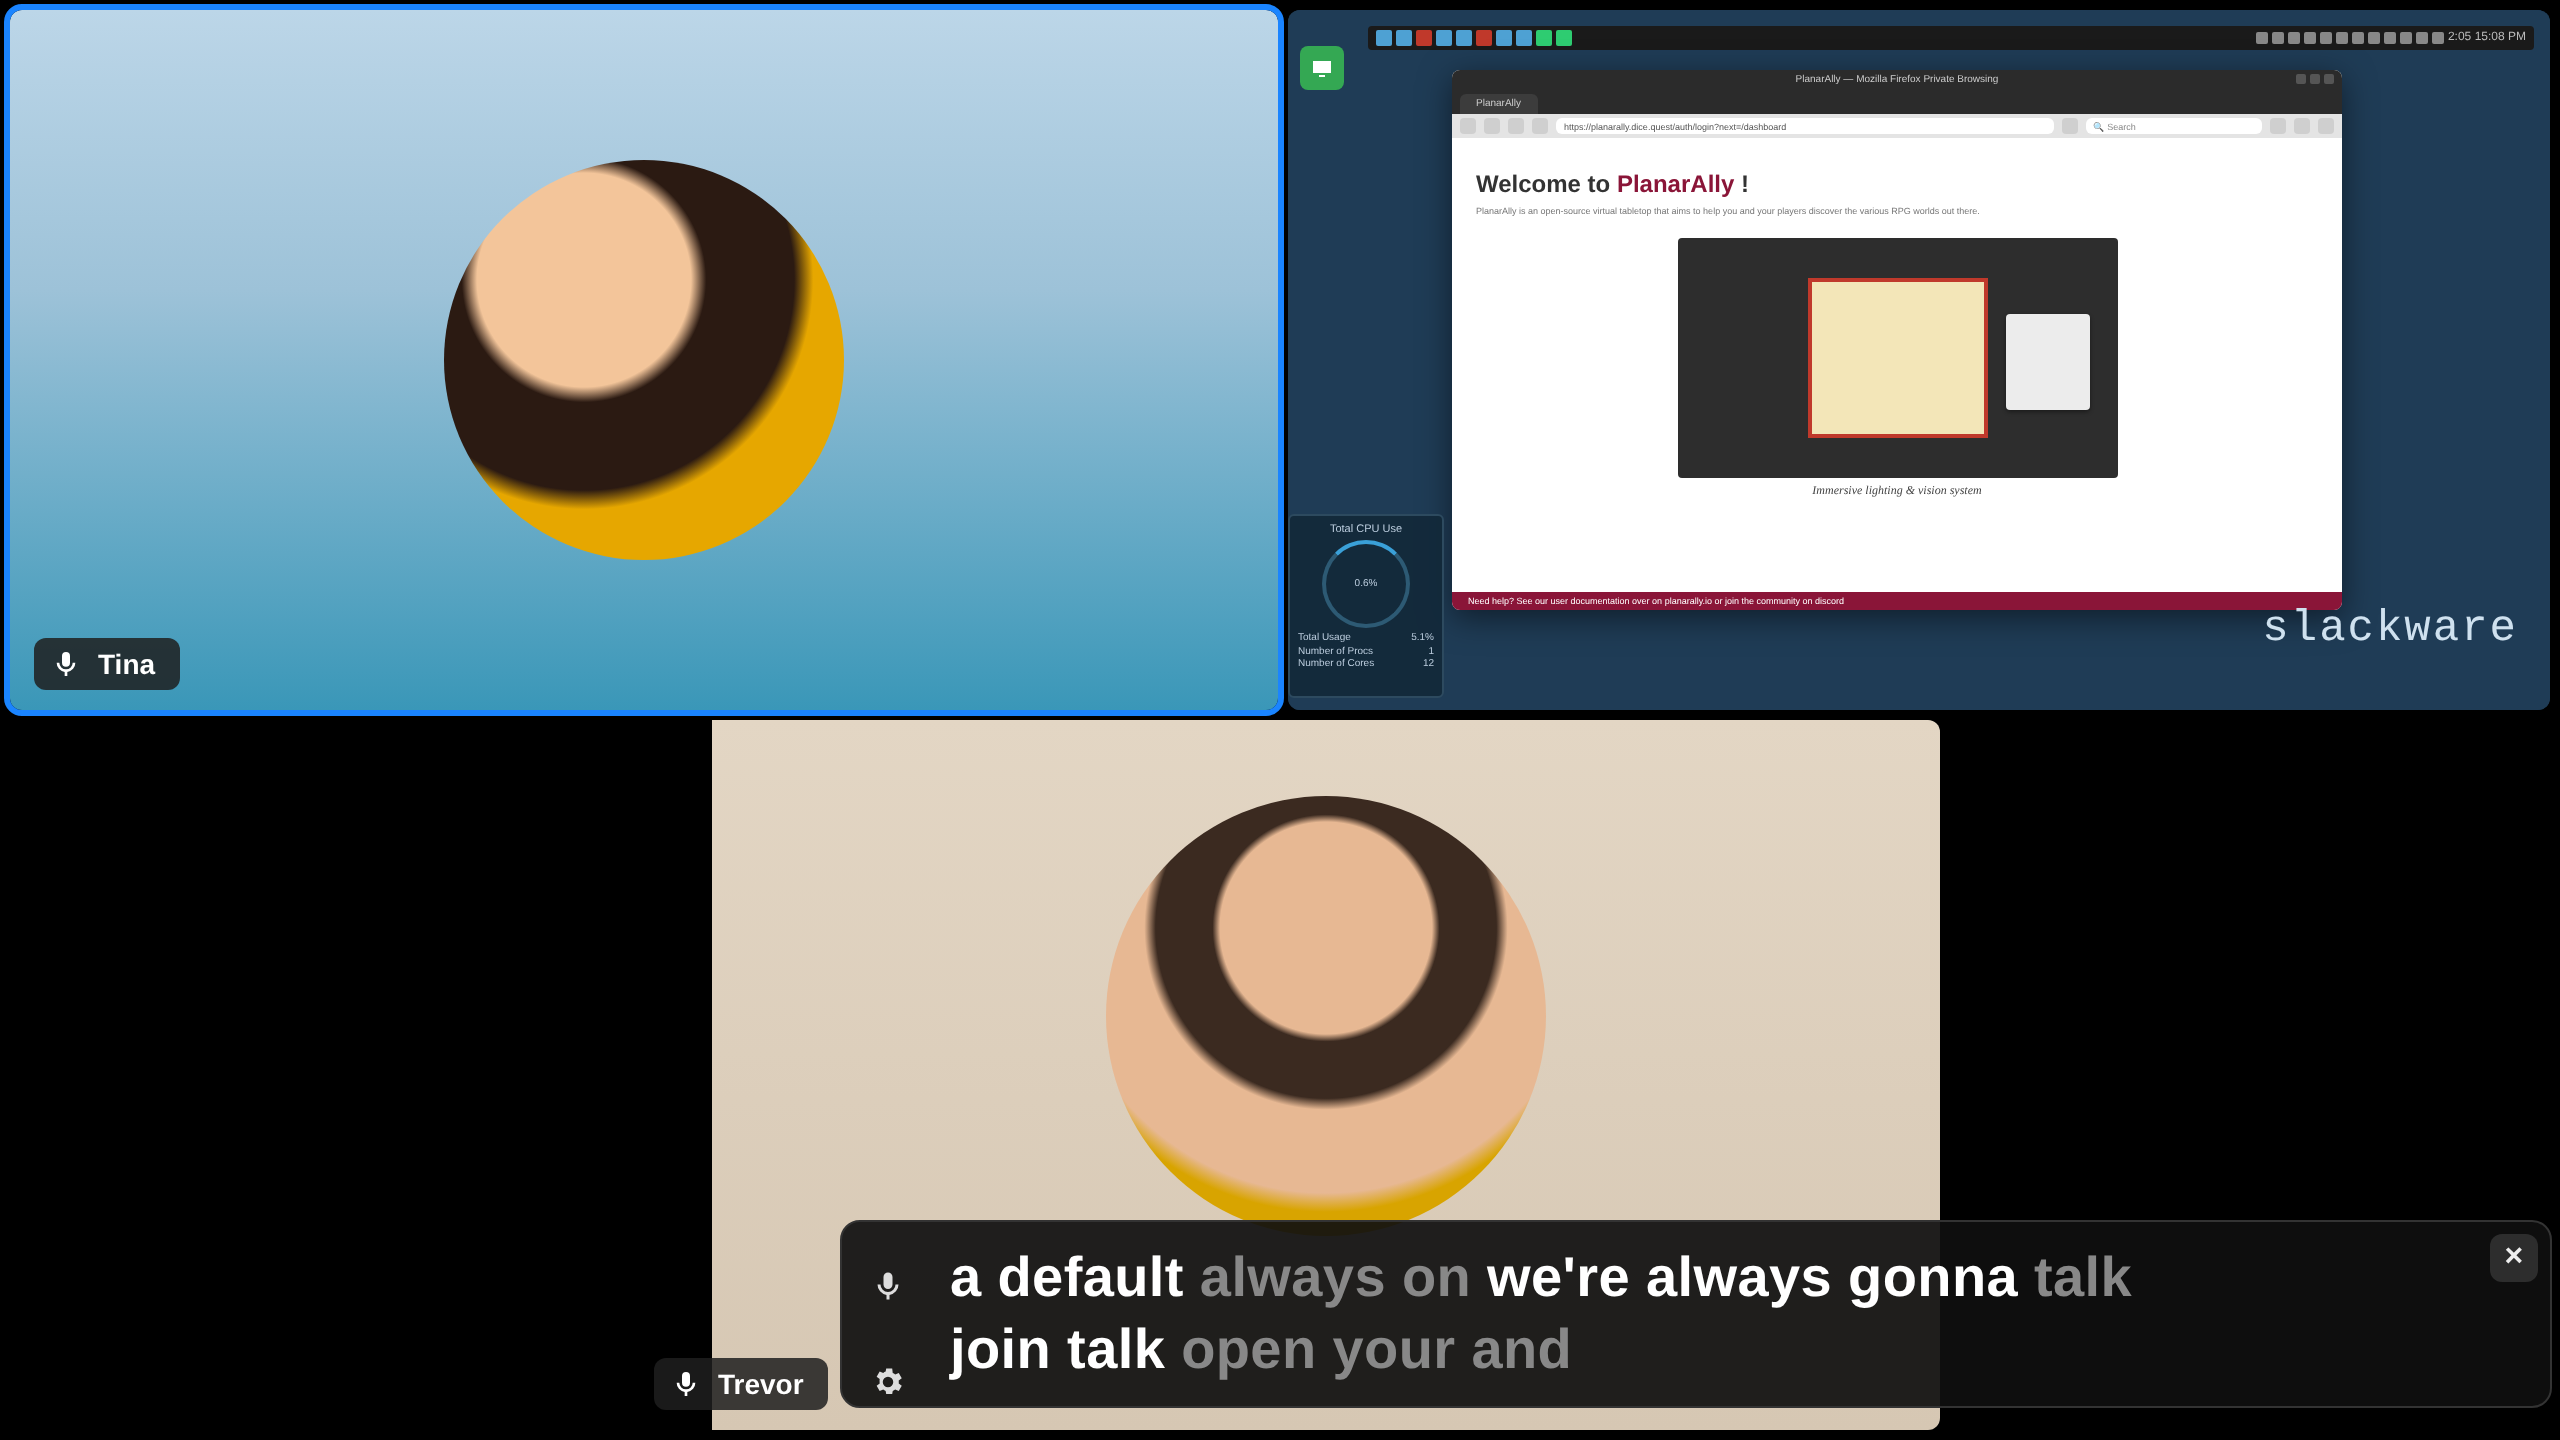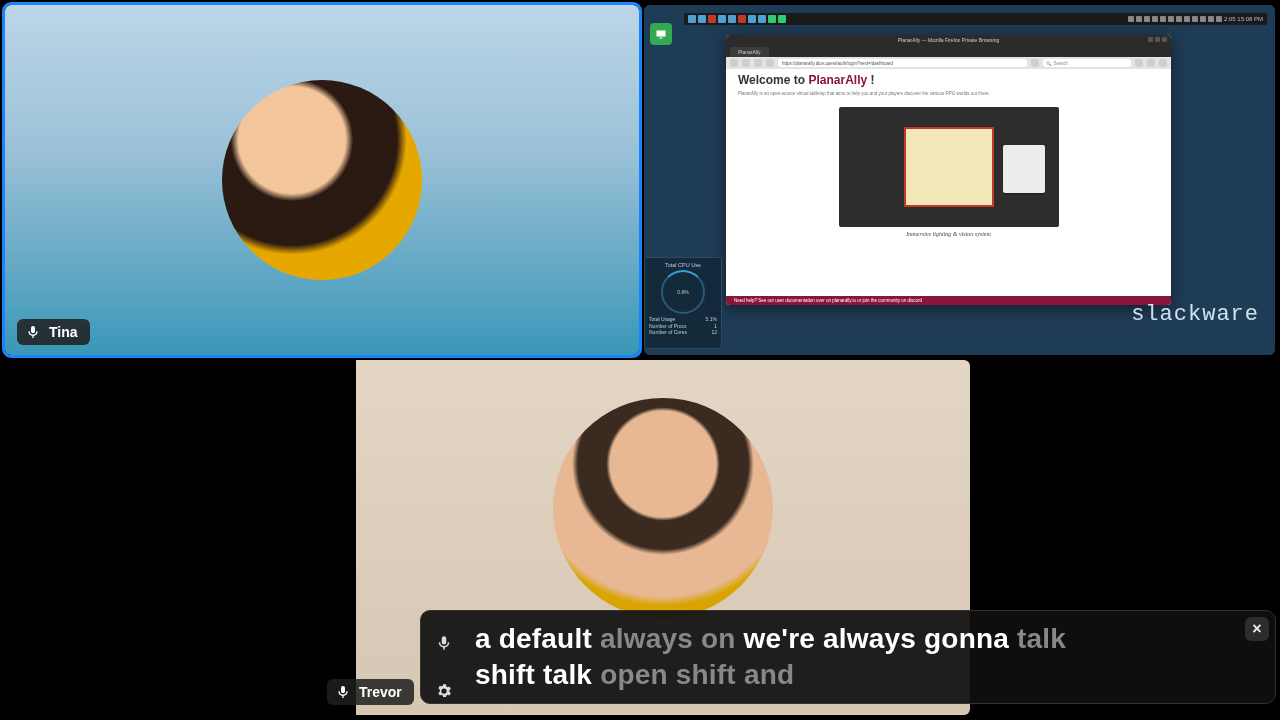--- a/index.html
+++ b/index.html
@@ -48,21 +48,21 @@
   .br-title .winbtns span{width:5px;height:5px;background:#555;border-radius:1px;display:block;}
   .br-tabs { height:12px; background:#2b2b2b; display:flex; align-items:flex-end; padding-left:4px; gap:2px;}
   .br-tab  { background:#3c3c3c; color:#ccc; font-size:5px; padding:2px 8px; border-radius:3px 3px 0 0; }
   .br-url  { height:12px; background:#e4e4e4; display:flex; align-items:center; gap:4px; padding:0 4px; }
   .br-url .navbtn{width:8px;height:8px;background:#cfcfcf;border-radius:2px;}
   .br-url .addr{flex:3;height:8px;background:#fff;border-radius:3px;font-size:4.5px;color:#555;
                 display:flex;align-items:center;padding:0 4px;}
   .br-url .search{flex:1;height:8px;background:#fff;border-radius:3px;font-size:4.5px;color:#888;
                   display:flex;align-items:center;padding:0 4px;}
   .br-body { display:flex; height:calc(100% - 34px); }
-  .br-main { flex:1; padding:4px 12px 0 12px; position:relative; }
+  .br-main { flex:1; padding:16px 12px 0 12px; position:relative; }
   .br-main h1{font-size:12px;color:#333;font-weight:600;}
   .br-main h1 b{color:#8a1538;}
   .br-main .sub{font-size:4.5px;color:#777;margin-top:4px;line-height:1.3;}
   .map-preview{margin:10px auto 4px;width:220px;height:120px;background:#2d2d2d;border-radius:2px;position:relative;
                display:flex;align-items:center;justify-content:center;}
   .map-preview .room{width:90px;height:80px;background:#f3e6b8;border:2px solid #c0392b;position:relative;}
   .map-preview .panel{position:absolute;right:14px;top:38px;width:42px;height:48px;background:#ececec;
                       border-radius:2px;box-shadow:0 1px 2px rgba(0,0,0,.4);}
   .map-caption{font-size:6px;color:#444;text-align:center;font-family:Georgia,serif;font-style:italic;margin-top:4px;}
   .help-strip{position:absolute;bottom:0;left:0;right:0;background:#8a1538;color:#fff;font-size:4.5px;
@@ -239,15 +239,15 @@
       <svg viewBox="0 0 24 24">
           <path d="M12 14a3 3 0 0 0 3-3V6a3 3 0 0 0-6 0v5a3 3 0 0 0 3 3zm5-3a5 5 0 0 1-10 0H5a7 7 0 0 0 6 6.92V21h2v-3.08A7 7 0 0 0 19 11h-2z"></path>
         </svg>
     </span>
     <span>
       <svg viewBox="0 0 24 24">
           <path d="M19.14 12.94a7.14 7.14 0 0 0 .05-.94 7.14 7.14 0 0 0-.05-.94l2.03-1.58-2-3.46-2.39.96a7.03 7.03 0 0 0-1.62-.94L14.8 3h-4l-.36 2.04c-.58.23-1.12.55-1.62.94l-2.39-.96-2 3.46 2.03 1.58A7.14 7.14 0 0 0 6.4 12c0 .32.02.63.06.94L4.43 14.5l2 3.46 2.39-.96c.5.39 1.04.71 1.62.94L10.8 20h4l.36-2.04c.58-.23 1.12-.55 1.62-.94l2.39.96 2-3.46-2.03-1.58zM12 15.5A3.5 3.5 0 1 1 12 8.5a3.5 3.5 0 0 1 0 7z"></path>
         </svg>
     </span>
   </div>
-  <div id="caption-text"><span>a default </span><span class="dim">always on </span><span>we're always gonna </span><span class="dim">talk</span><br><span>shift </span><span>talk </span><span class="dim">open shift </span><span class="dim">and</span></div>
+  <div id="caption-text"><span>a default </span><span class="dim">always on </span><span>we're always gonna </span><span class="dim">talk</span><br><span>join </span><span>talk </span><span class="dim">open your </span><span class="dim">and</span></div>
   <div class="caption-close">×</div>
 </div>
 
 </body></html>

